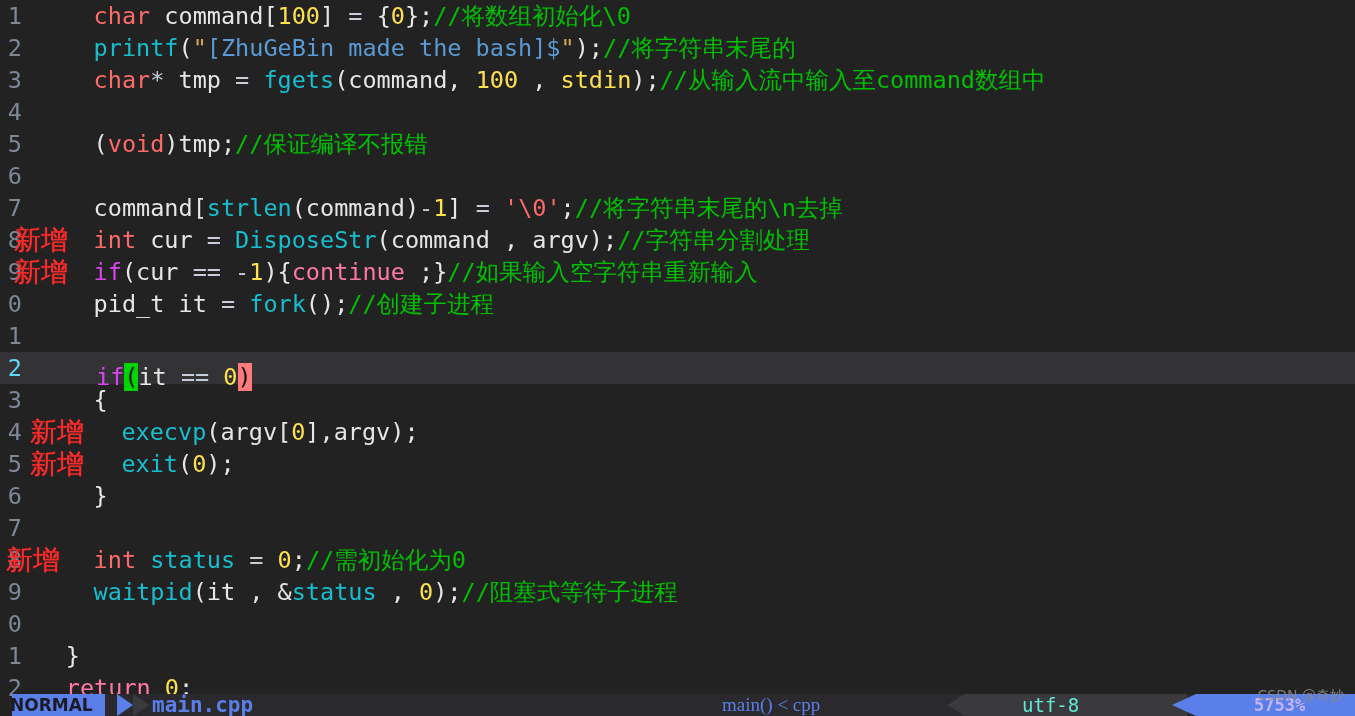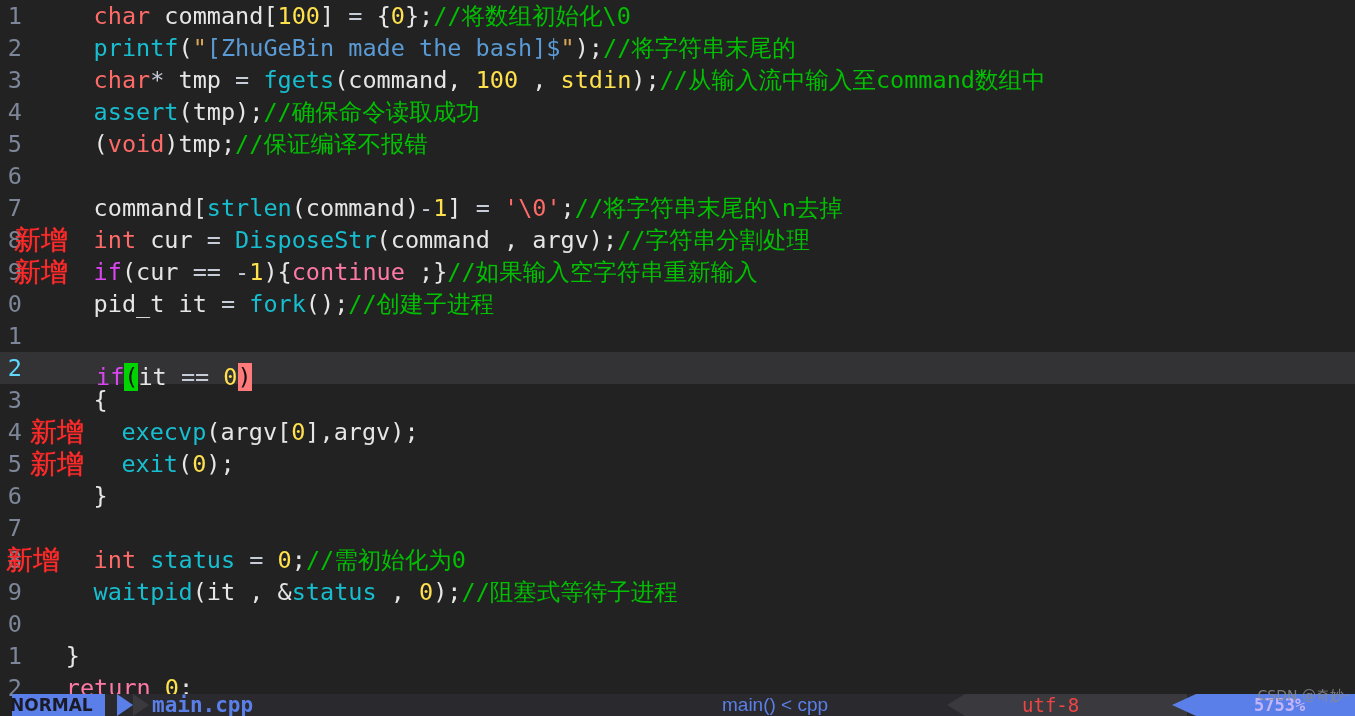--- a/index.html
+++ b/index.html
@@ -94,33 +94,33 @@
     border-left:16px solid #3a3a3e;
   }
   .sb-file{
     position:absolute;left:140px;top:0;height:22px;line-height:22px;
     color:#5a7fe8;font-size:21px;font-weight:bold;
     font-family:"DejaVu Sans Mono","Liberation Mono",monospace;
   }
   .sb-func{
     position:absolute;left:710px;top:0;height:22px;line-height:22px;
     color:#5a7fe8;font-size:19px;
-    font-family:Liberation Sans, sans-serif;
+    font-family:Liberation Serif, serif;
   }
   .sb-sep-right{
     position:absolute;left:935px;top:0;width:0;height:0;
     border-top:11px solid transparent;border-bottom:11px solid transparent;
     border-right:18px solid #3a3a3e;
   }
   .sb-enc-bg{
     position:absolute;left:953px;top:0;width:222px;height:22px;background:#3a3a3e;
   }
   .sb-enc{
     position:absolute;left:1010px;top:0;height:14px;line-height:22px;
-    color:#ef4444;font-size:19px;
+    color:#5eead4;font-size:19px;
     font-family:"DejaVu Sans Mono","Liberation Mono",monospace;
   }
   .sb-pct-arrow{
     position:absolute;left:1160px;top:0;width:0;height:0;
     border-top:11px solid transparent;border-bottom:11px solid transparent;
     border-right:24px solid #5a7fe8;
   }
   .sb-pct-bg{
     position:absolute;left:1184px;top:0;width:171px;height:22px;background:#5a7fe8;
   }
@@ -140,21 +140,21 @@
 </style>
 </head>
 <body>
 
 <div id="root">
 
   <div class="editor" id="editor">
       <div class="line"><div class="gut">1</div><div class="code" style="left: 93.6px;"><span class="t-kw">char</span><span class="t-var"> </span><span class="t-var">command</span><span class="t-punc">[</span><span class="t-num">100</span><span class="t-punc">]</span><span class="t-var"> </span><span class="t-op">=</span><span class="t-var"> </span><span class="t-punc">{</span><span class="t-num">0</span><span class="t-punc">}</span><span class="t-punc">;</span><span class="t-cmt">//将数组初始化\0</span></div></div>
       <div class="line"><div class="gut">2</div><div class="code" style="left: 93.6px;"><span class="t-fn">printf</span><span class="t-punc">(</span><span class="t-strq">"</span><span class="t-str">[ZhuGeBin made the bash]$</span><span class="t-strq">"</span><span class="t-punc">)</span><span class="t-punc">;</span><span class="t-cmt">//将字符串末尾的</span></div></div>
       <div class="line"><div class="gut">3</div><div class="code" style="left: 93.6px;"><span class="t-kw">char</span><span class="t-op">*</span><span class="t-var"> tmp </span><span class="t-op">=</span><span class="t-var"> </span><span class="t-fn">fgets</span><span class="t-punc">(</span><span class="t-var">command, </span><span class="t-num">100</span><span class="t-var"> , </span><span class="t-num">stdin</span><span class="t-punc">)</span><span class="t-punc">;</span><span class="t-cmt">//从输入流中输入至command数组中</span></div></div>
-      <div class="line"><div class="gut">4</div><div class="code" style="left: 93.6px;"><span class="t-fn">assert</span><span class="t-punc">(</span><span class="t-var">tmp</span><span class="t-punc">)</span><span class="t-punc">;</span><span class="t-cmt">//确保命令读取成功</span></div></div>
+      <div class="line"><div class="gut">4</div></div>
       <div class="line"><div class="gut">5</div><div class="code" style="left: 93.6px;"><span class="t-punc">(</span><span class="t-kw">void</span><span class="t-punc">)</span><span class="t-var">tmp</span><span class="t-punc">;</span><span class="t-cmt">//保证编译不报错</span></div></div>
       <div class="line"><div class="gut">6</div><div class="code" style="left: 38px;"></div></div>
       <div class="line"><div class="gut">7</div><div class="code" style="left: 93.6px;"><span class="t-var">command</span><span class="t-punc">[</span><span class="t-fn">strlen</span><span class="t-punc">(</span><span class="t-var">command</span><span class="t-punc">)</span><span class="t-op">-</span><span class="t-num">1</span><span class="t-punc">]</span><span class="t-var"> </span><span class="t-op">=</span><span class="t-var"> </span><span class="t-char">'\0'</span><span class="t-punc">;</span><span class="t-cmt">//将字符串末尾的\n去掉</span></div></div>
       <div class="line"><div class="gut">8</div><div class="code" style="left: 93.6px;"><span class="t-kw">int</span><span class="t-var"> cur </span><span class="t-op">=</span><span class="t-var"> </span><span class="t-fn">DisposeStr</span><span class="t-punc">(</span><span class="t-var">command , argv</span><span class="t-punc">)</span><span class="t-punc">;</span><span class="t-cmt">//字符串分割处理</span></div><div class="annot" style="left: 14px; top: 0px;">新增</div></div>
       <div class="line"><div class="gut">9</div><div class="code" style="left: 93.6px;"><span class="t-if">if</span><span class="t-punc">(</span><span class="t-var">cur </span><span class="t-op">==</span><span class="t-var"> </span><span class="t-op">-</span><span class="t-num">1</span><span class="t-punc">)</span><span class="t-punc">{</span><span class="t-kw2">continue</span><span class="t-punc"> ;</span><span class="t-punc">}</span><span class="t-cmt">//如果输入空字符串重新输入</span></div><div class="annot" style="left: 14px; top: 0px;">新增</div></div>
       <div class="line"><div class="gut">0</div><div class="code" style="left: 93.6px;"><span class="t-var">pid_t</span><span class="t-var"> it </span><span class="t-op">=</span><span class="t-var"> </span><span class="t-fn">fork</span><span class="t-punc">(</span><span class="t-punc">)</span><span class="t-punc">;</span><span class="t-cmt">//创建子进程</span></div></div>
       <div class="line"><div class="gut">1</div><div class="code" style="left: 38px;"></div></div>
       <div class="line cursorline"><div class="cl-bg"></div><div class="gut">2</div><div class="code" style="left: 96px; margin-top: 9px;"><span class="t-if">if</span><span class="hl-green">(</span><span class="t-var">it </span><span class="t-op">==</span><span class="t-var"> </span><span class="t-num">0</span><span class="hl-red">)</span></div></div>
       <div class="line"><div class="gut">3</div><div class="code" style="left: 93.6px;"><span class="t-punc">{</span></div></div>
       <div class="line"><div class="gut">4</div><div class="code" style="left: 121.4px;"><span class="t-fn">execvp</span><span class="t-punc">(</span><span class="t-var">argv</span><span class="t-punc">[</span><span class="t-num">0</span><span class="t-punc">]</span><span class="t-var">,argv</span><span class="t-punc">)</span><span class="t-punc">;</span></div><div class="annot" style="left: 30px; top: 0px;">新增</div></div>

